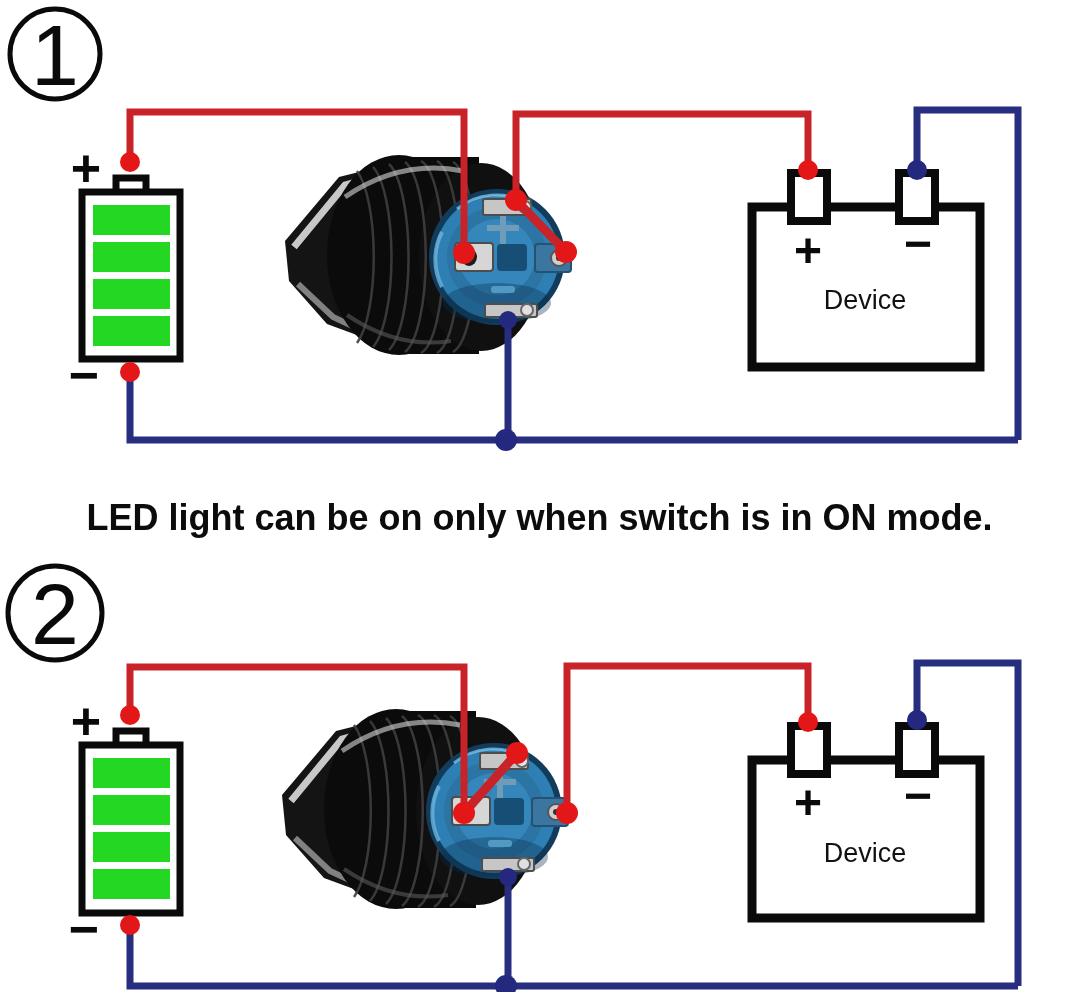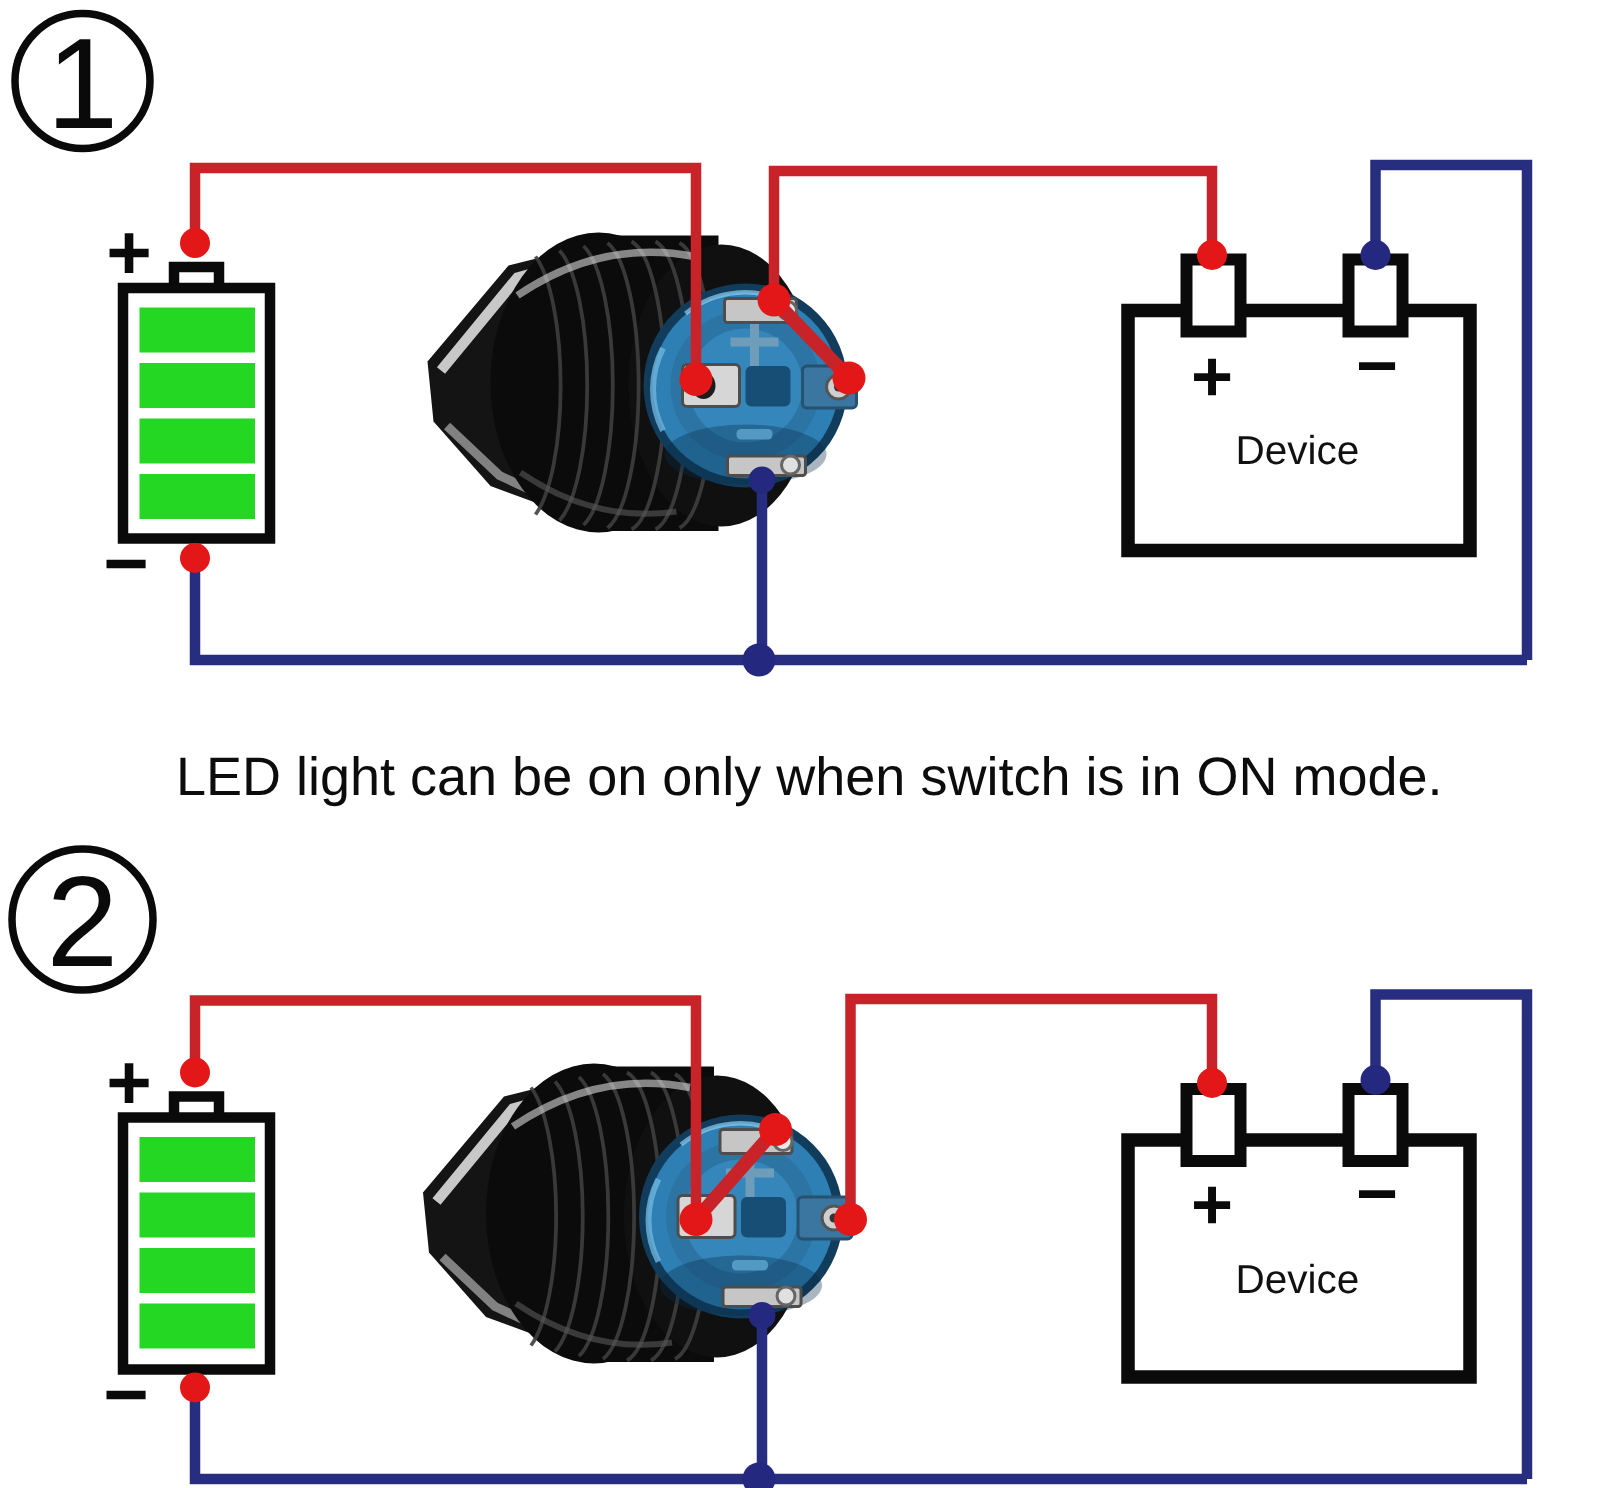--- a/index.html
+++ b/index.html
@@ -18,21 +18,21 @@
   .dot-blue{fill:var(--dot-blue,#24297f);}
   .outline{stroke:var(--outline,#0a0a0a);fill:#ffffff;}
   .bars rect{fill:var(--battery-green,#23d723);}
   .badge{stroke:var(--outline,#0a0a0a);stroke-width:5;fill:#ffffff;}
   .badge-num{font-size:86px;font-weight:400;fill:var(--outline,#0a0a0a);text-anchor:middle;}
   .bat-sign{font-size:52px;font-weight:700;fill:var(--outline,#0a0a0a);text-anchor:middle;}
   .dev-sign{font-size:48px;font-weight:700;fill:var(--outline,#0a0a0a);text-anchor:middle;}
   .dev-name{font-size:27px;font-weight:400;fill:#111;text-anchor:middle;}
   #caption{
     position:absolute;top:497px;left:0;right:0;text-align:center;
-    font-size:36px;font-weight:400;color:#0c0c0c;letter-spacing:0px;
+    font-size:36px;font-weight:700;color:#0c0c0c;letter-spacing:0px;
   }
 </style>
 </head>
 <body>
 
 <div id="stage">
 
   <svg id="diag1" width="1079" height="470" viewBox="0 0 1079 470">
     <defs>
       <g id="pushbutton-switch">

